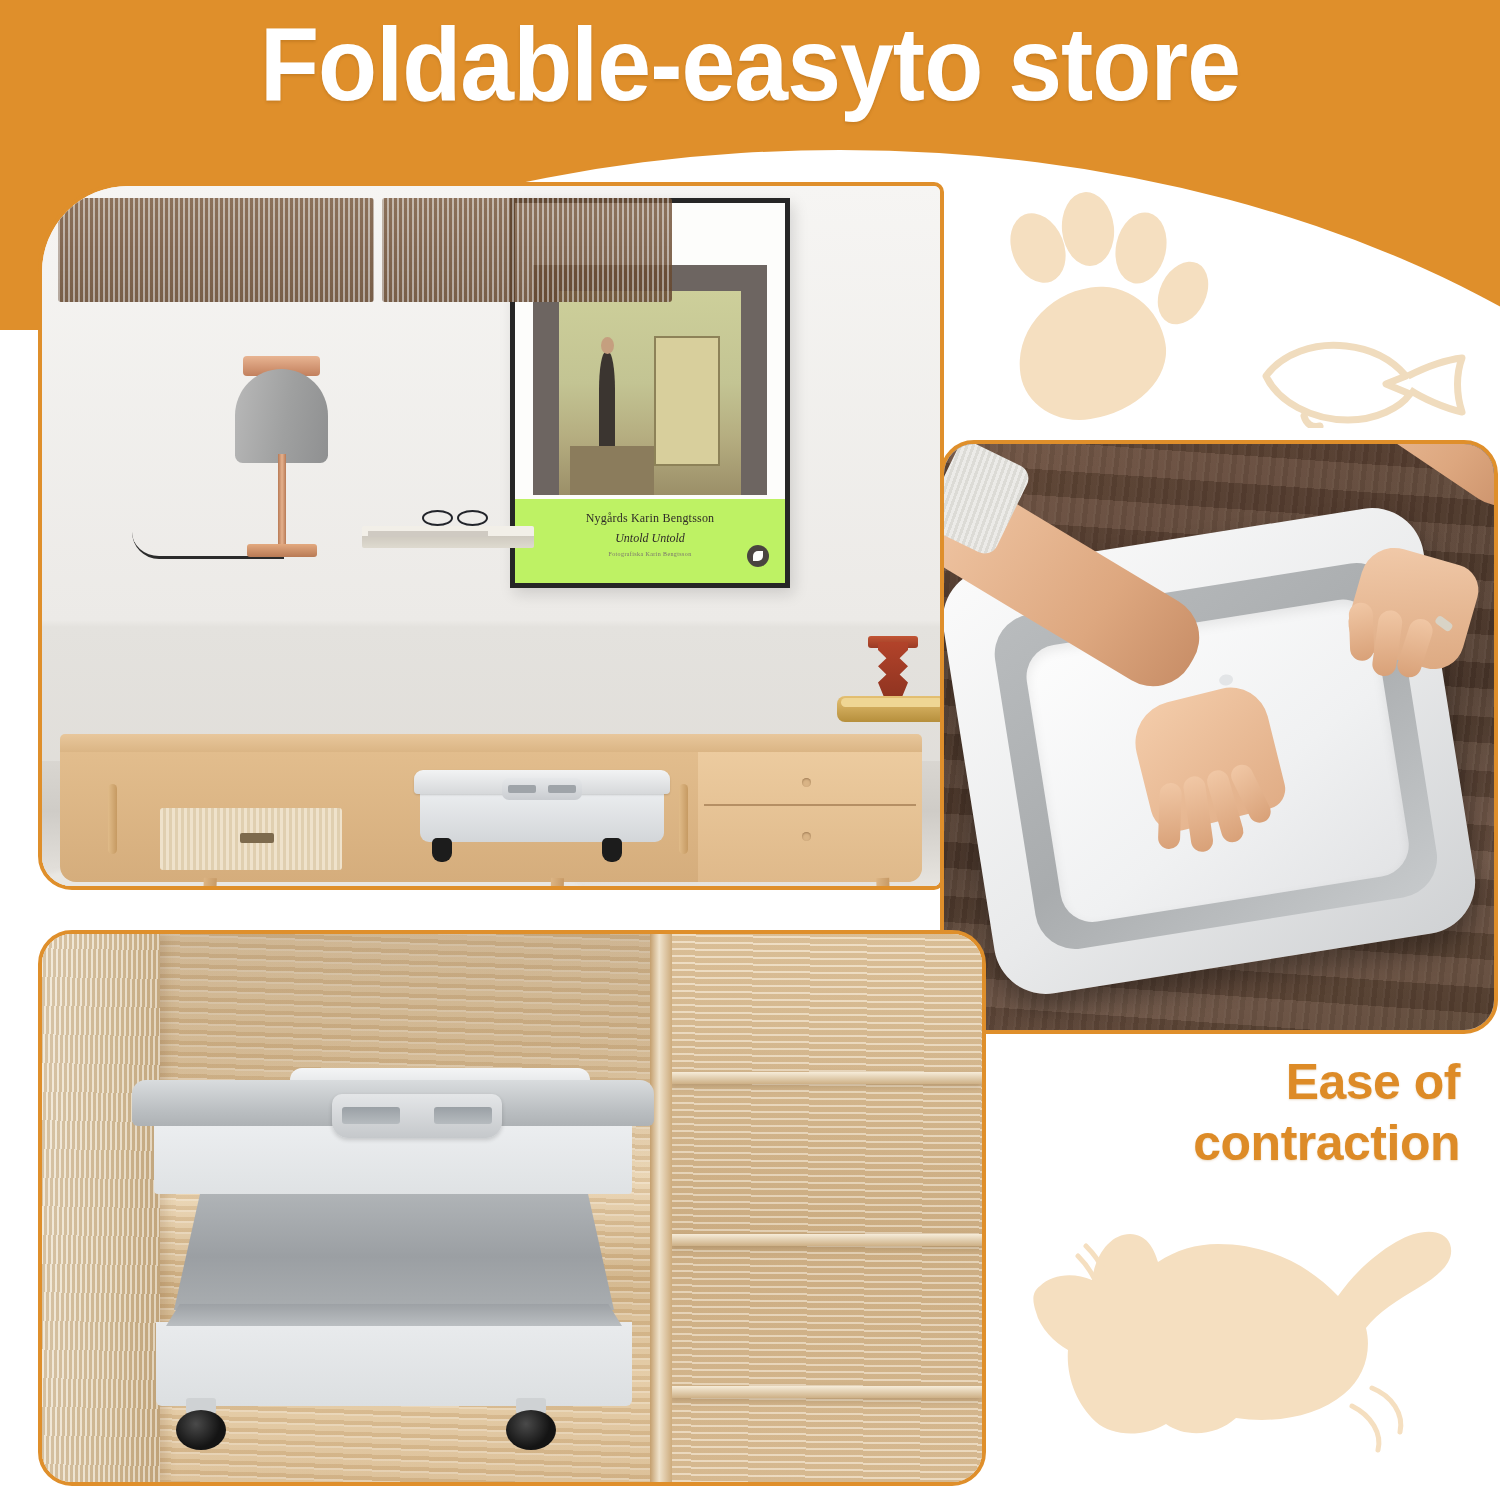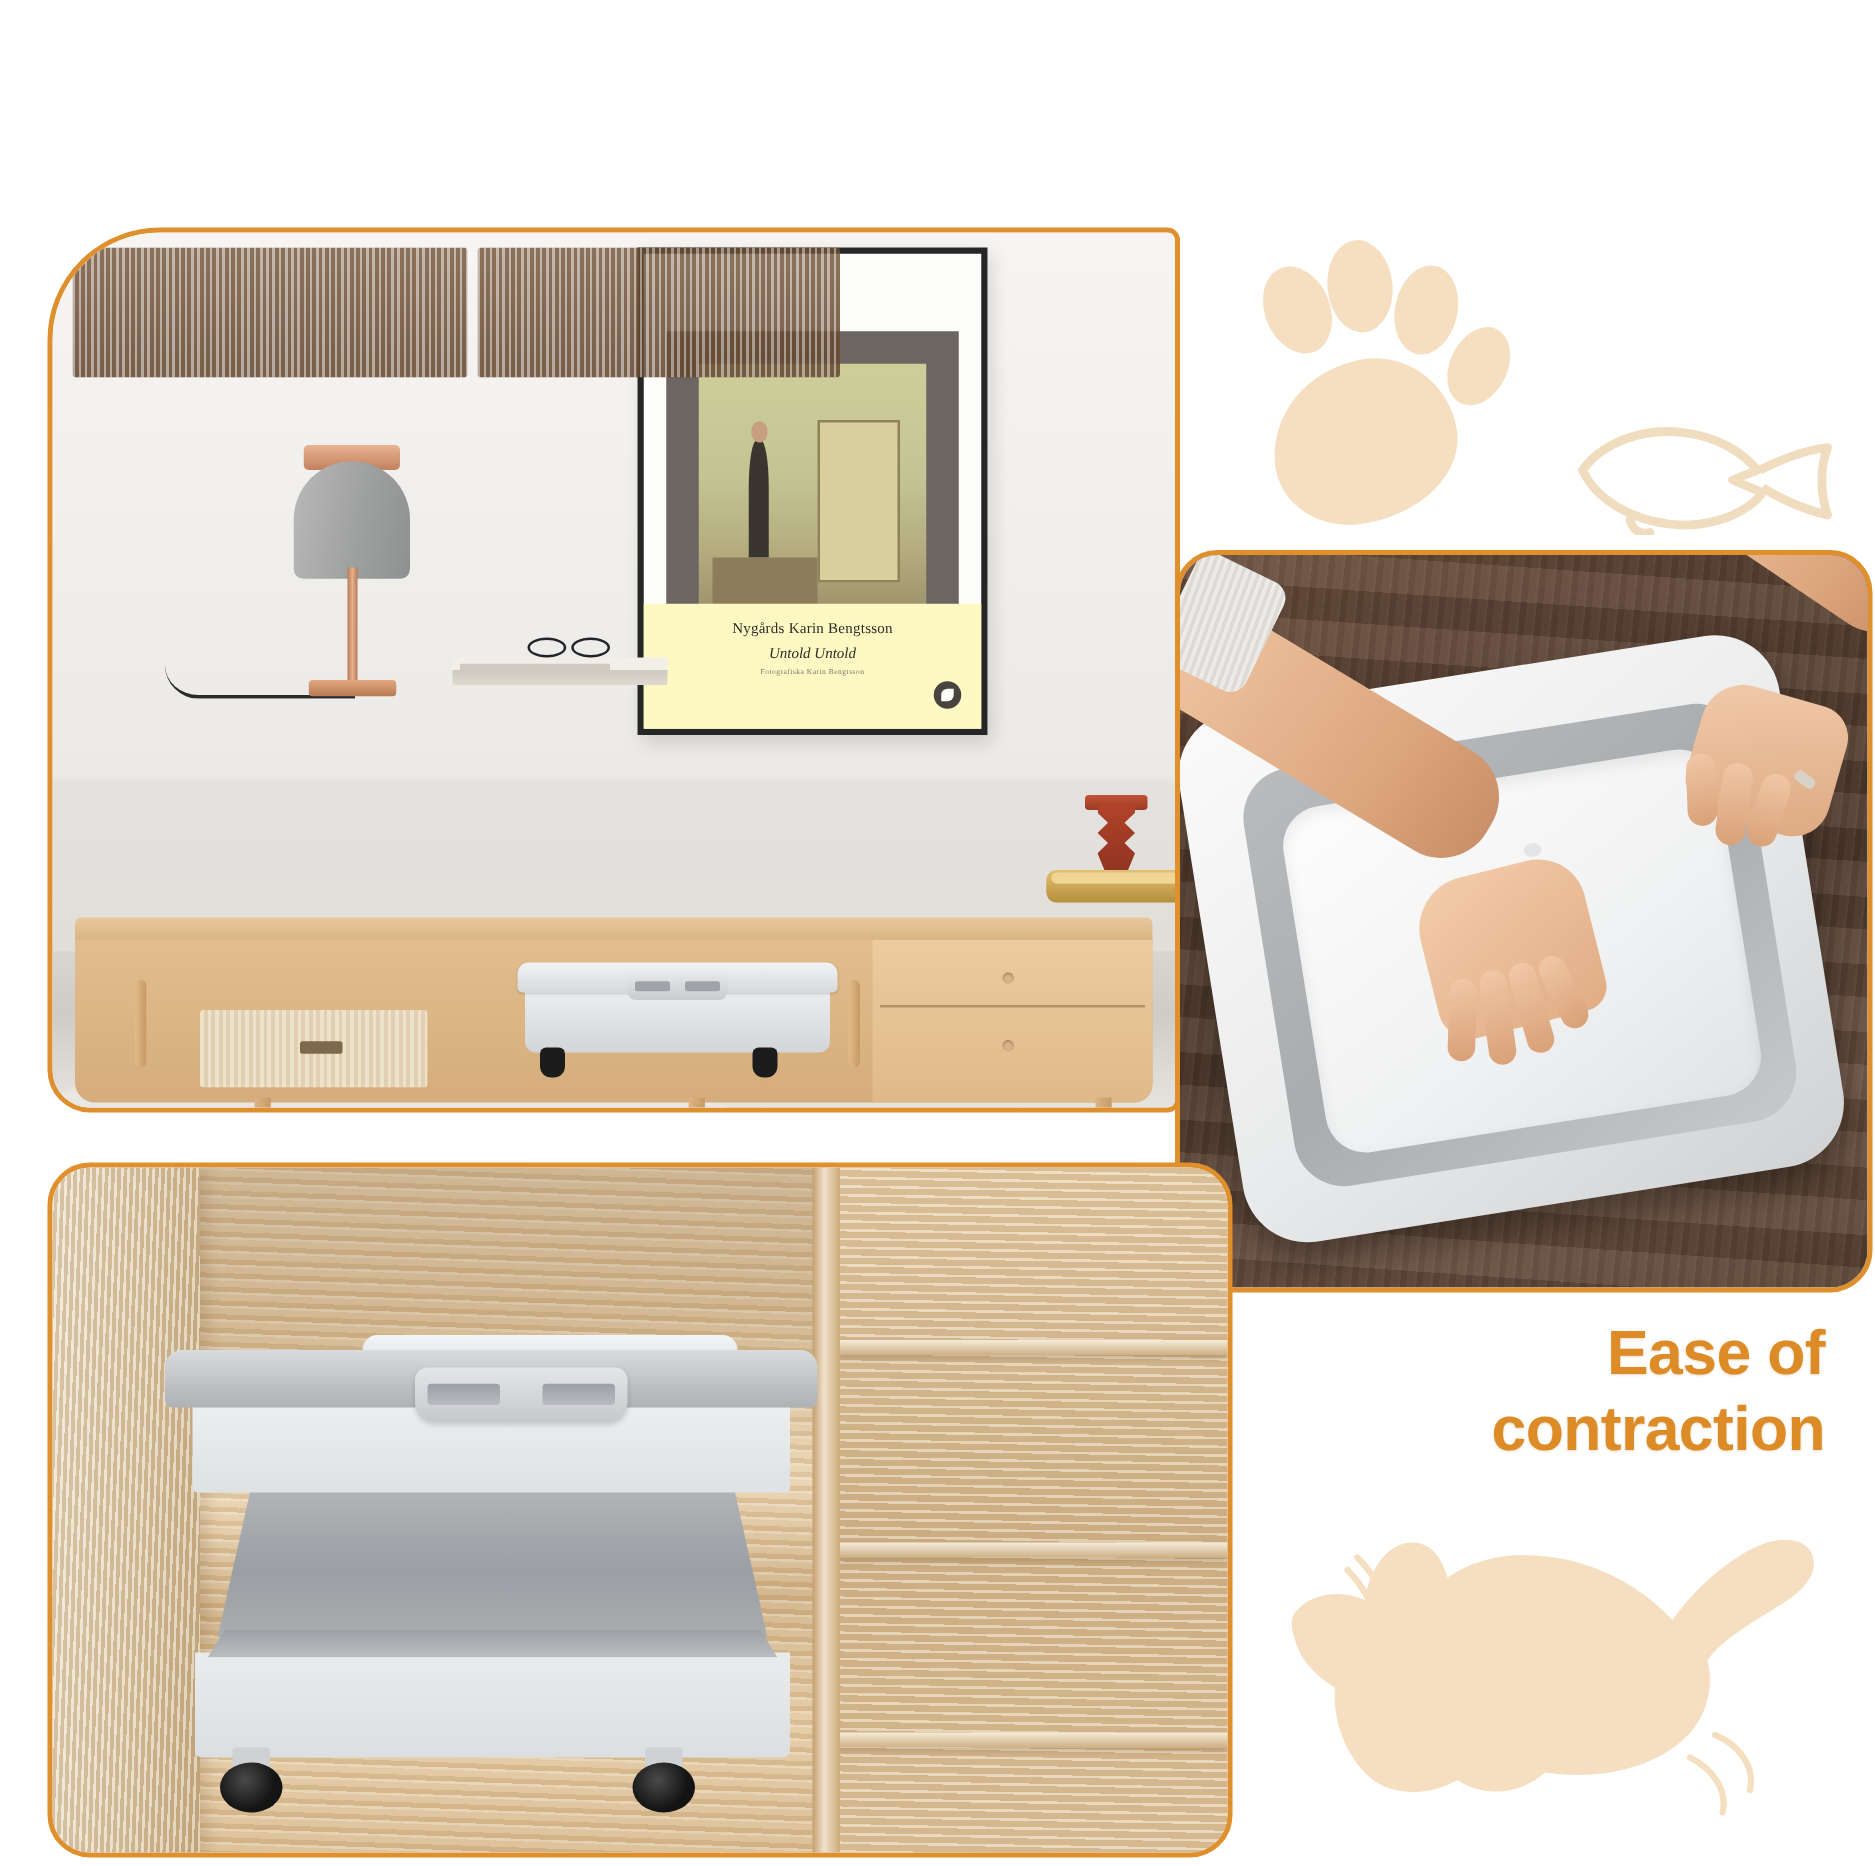--- a/index.html
+++ b/index.html
@@ -78,21 +78,21 @@
   .art-mat{position:absolute;left:18px;top:62px;right:18px;height:230px;background:#6d6561;}
   .art-img{
     position:absolute;left:26px;top:26px;right:26px;bottom:0;
     background:linear-gradient(180deg,#cdcf9a 0%,#c3c493 45%,#b5ad80 72%,#9b8f68 100%);
     overflow:hidden;
   }
   .art-door{position:absolute;left:52%;top:22%;width:34%;height:62%;background:#d8cf9c;border:2px solid #8d8258;}
   .art-person{position:absolute;left:22%;top:30%;width:9%;height:46%;background:#3b3530;border-radius:40% 40% 0 0;}
   .art-person:after{content:"";position:absolute;left:10%;top:-16%;width:80%;height:18%;background:#c59f7f;border-radius:50%;}
   .art-bed{position:absolute;left:6%;bottom:0;width:46%;height:24%;background:#8b7c5c;}
-  .art-txt{position:absolute;left:0;right:0;bottom:0;height:100px;background:#fef9c3;}
+  .art-txt{position:absolute;left:0;right:0;bottom:0;height:84px;background:#bef264;}
   .art-t1{position:absolute;left:0;right:0;top:12px;text-align:center;font-family:"Liberation Serif",serif;font-size:12px;color:#2f2b28;letter-spacing:.2px;}
   .art-t2{position:absolute;left:0;right:0;top:32px;text-align:center;font-family:"Liberation Serif",serif;font-style:italic;font-size:12px;color:#2f2b28;}
   .art-t3{position:absolute;left:0;right:0;top:52px;text-align:center;font-family:"Liberation Serif",serif;font-size:6px;color:#7a736d;letter-spacing:.4px;}
   .art-logo{position:absolute;right:16px;bottom:16px;width:22px;height:22px;border-radius:50%;background:#4a4440;}
   .art-logo:after{content:"";position:absolute;left:6px;top:6px;width:10px;height:10px;background:#fdfdfb;border-radius:50% 0 50% 0;}
 
   
   .lamp-shade{position:absolute;left:193px;top:183px;width:93px;height:94px;background:linear-gradient(100deg,#b9b9b9,#9fa0a0 55%,#8f9091);border-radius:48px 48px 8px 8px;}
   .lamp-collar{position:absolute;left:201px;top:170px;width:77px;height:20px;background:linear-gradient(180deg,#e8b492,#c2805d);border-radius:4px;}
   .lamp-stem{position:absolute;left:236px;top:268px;width:8px;height:95px;background:linear-gradient(90deg,#b87a55,#e5b18d,#b87a55);}
@@ -283,20 +283,24 @@
     --orange:#DF8F2B;
     --orange-text:#DD8B27;
     --beige:#F5DFC0;
   }
 </style>
 </head>
 <body>
 
 <div id="poster">
 
+  <div class="header-band">
+    <div class="band-cut"></div>
+    <div class="title">Foldable-easyto store</div>
+  </div>
 
   <div class="frame" id="panel-living">
     <div class="living-wall"></div>
     <div class="living-floor">
       <div class="floor-rug"></div>
     </div>
 
     <div class="art-frame">
       <div class="art-mat">
         <div class="art-img">

